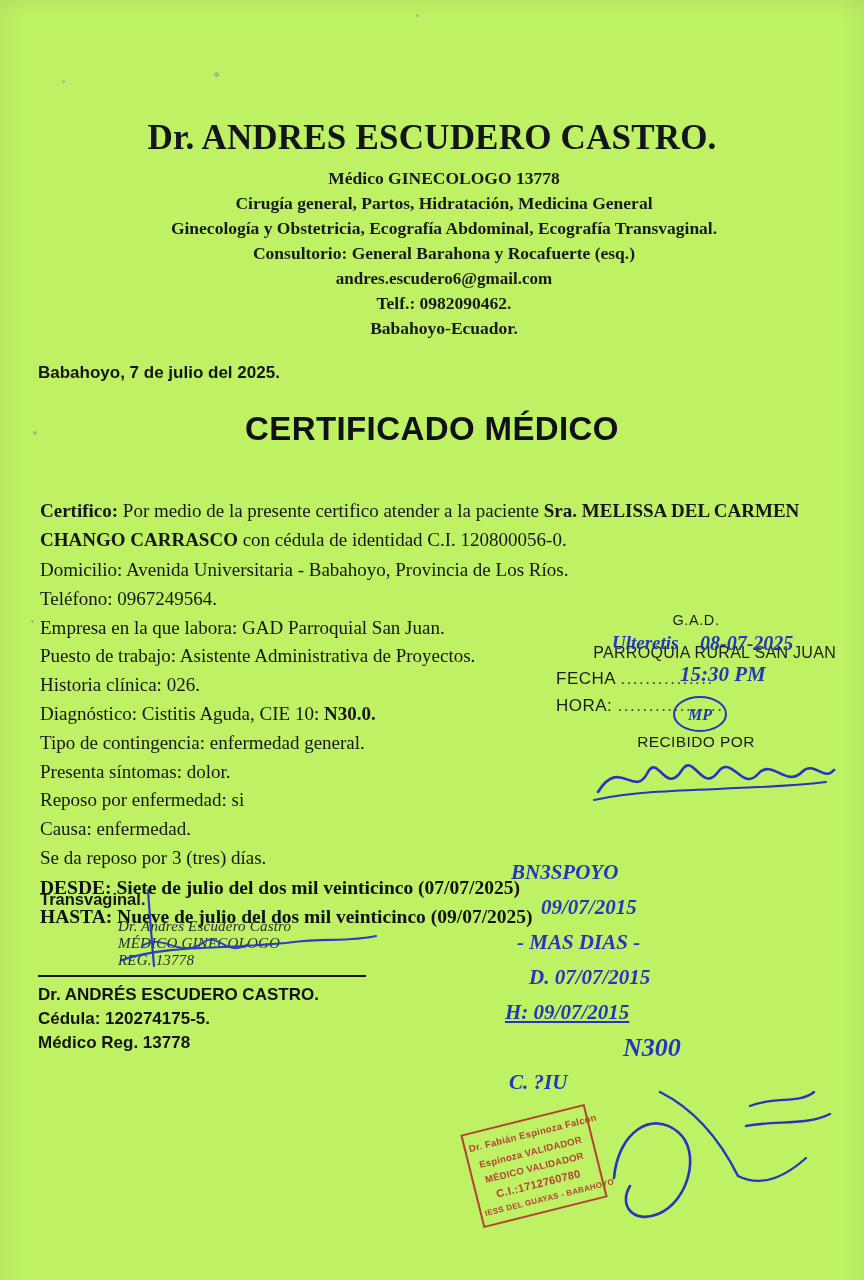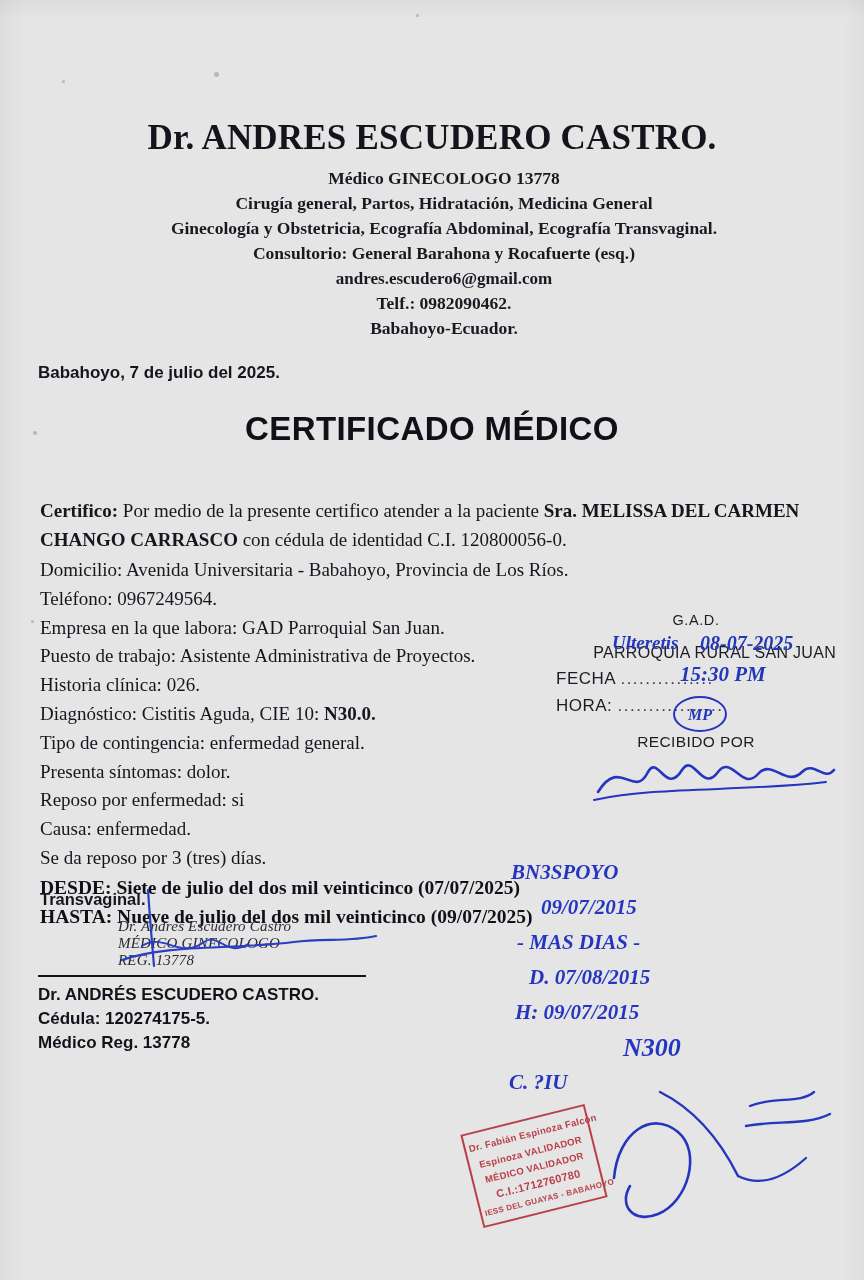--- a/index.html
+++ b/index.html
@@ -11,21 +11,21 @@
     width: 864px;
     height: 1280px;
     position: relative;
     overflow: hidden;
     font-family: "Liberation Serif", serif;
     color: #1a1a22;
   }
   .page {
     position: absolute;
     inset: 0;
-    background: #e5e5e5;
+    background: #bef264;
   }
   
   .scan-shade {
     position: absolute;
     inset: 0;
     background:
       linear-gradient(90deg, rgba(0,0,0,0.035) 0px, rgba(0,0,0,0.0) 26px),
       linear-gradient(270deg, rgba(0,0,0,0.03) 0px, rgba(0,0,0,0.0) 22px),
       linear-gradient(180deg, rgba(0,0,0,0.04) 0px, rgba(0,0,0,0.0) 18px);
     pointer-events: none;
@@ -402,22 +402,22 @@
   <div class="sig-block">
     <div>Dr. ANDRÉS ESCUDERO CASTRO.</div>
     <div>Cédula: 120274175-5.</div>
     <div>Médico Reg. 13778</div>
   </div>
 
   <div class="notes">
     <div style="margin-left:6px;">BN3SPOYO</div>
     <div style="margin-left:36px;font-style:italic;">09/07/2015</div>
     <div style="margin-left:12px;">- MAS DIAS -</div>
-    <div style="margin-left:24px;">D. 07/08/2015</div>
-    <div style="margin-left:10px;">H: 09/07/2015</div>
+    <div style="margin-left:24px;">D. 07/07/2015</div>
+    <div style="text-decoration:underline;">H: 09/07/2015</div>
     <div style="margin-left:118px; font-size:26px;">N300</div>
     <div style="margin-left:4px;">C. ?IU</div>
   </div>
 
 
   <div class="red-stamp">
     <div class="rbox"></div>
     <div class="rline" style="top:10px;">Dr. Fabián Espinoza Falcón</div>
     <div class="rline" style="top:28px;">Espinoza VALIDADOR</div>
     <div class="rline" style="top:44px;">MÉDICO VALIDADOR</div>

